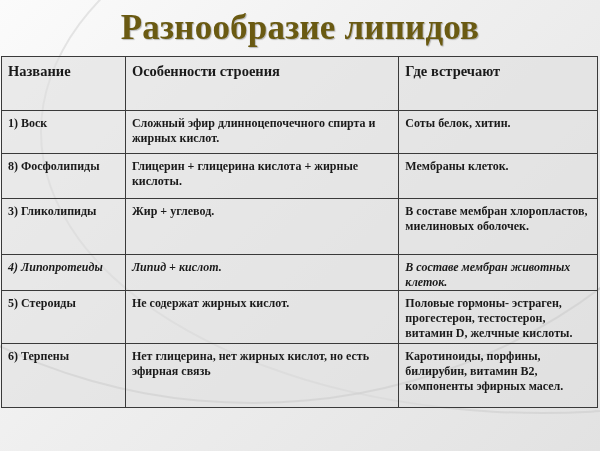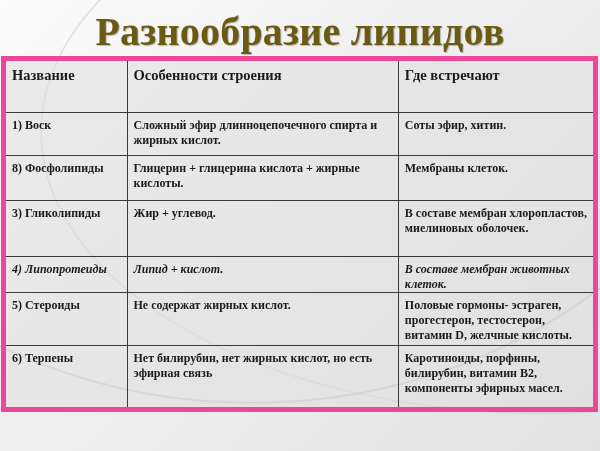--- a/index.html
+++ b/index.html
@@ -10,37 +10,37 @@
   }
   .arc {
     position:absolute; border-radius:50%;
     border:2px solid rgba(170,170,170,0.45);
     pointer-events:none;
   }
   .arc1 { left:-300px; top:-620px; width:1100px; height:1020px; }
   .arc2 { left:40px; top:-150px; width:1000px; height:560px; border-color:rgba(190,190,190,0.35); }
   .title {
     position:absolute; left:0; top:8px; width:600px; text-align:center;
-    font-size:40px; font-weight:bold; color:#6a5a12;
+    font-size:35px; font-weight:bold; color:#6a5a12;
     text-shadow: 1px 1px 1px rgba(0,0,0,0.25);
     letter-spacing:0.2px;
   }
   table.lipids {
     position:absolute; left:1px; top:56px; width:597px;
     border-collapse:collapse;
     background:rgba(222,222,222,0.55);
   }
   table.lipids td, table.lipids th {
     border:1px solid #3a3a3a;
     vertical-align:top; text-align:left;
     font-weight:bold; color:#1a1a1a;
     padding:5px 6px 0 6px;
     font-size:12px; line-height:15px;
   }
-  table.lipids { border:5px solid #ec4899; }
+  table.lipids { border:1px solid #ec4899; }
   table.lipids th { font-size:14.5px; line-height:18px; padding-top:5px; }
   col.c1 { width:124px; } col.c2 { width:274px; } col.c3 { width:199px; }
   tr.h { height:54px; }
   tr.r1 { height:43px; } tr.r2 { height:45px; } tr.r3 { height:56px; }
   tr.r4 { height:34px;font-style:italic; } tr.r5 { height:53px;padding-left:26px; } tr.r6 { height:64px; }
 </style>
 </head>
 <body>
 
 <div class="arc arc1"></div>
@@ -56,21 +56,21 @@
     </colgroup>
   <tbody>
       <tr class="h">
     <th>Название</th>
     <th>Особенности строения</th>
     <th>Где встречают</th>
   </tr>
   <tr class="r1">
     <td>1) Воск</td>
     <td>Сложный эфир длинноцепочечного спирта и жирных кислот.</td>
-    <td>Соты эфир, хитин.</td>
+    <td>Соты белок, хитин.</td>
   </tr>
   <tr class="r2">
     <td>8) Фосфолипиды</td>
     <td>Глицерин + глицерина кислота + жирные кислоты.</td>
     <td>Мембраны клеток.</td>
   </tr>
   <tr class="r3">
     <td>3) Гликолипиды</td>
     <td>Жир + углевод.</td>
     <td>В составе мембран хлоропластов, миелиновых оболочек.</td>
@@ -80,17 +80,17 @@
     <td>Липид + кислот.</td>
     <td>В составе мембран животных клеток.</td>
   </tr>
   <tr class="r5">
     <td>5) Стероиды</td>
     <td>Не содержат жирных кислот.</td>
     <td>Половые гормоны- эстраген, прогестерон, тестостерон, витамин D, желчные кислоты.</td>
   </tr>
   <tr class="r6">
     <td>6) Терпены</td>
-    <td>Нет билирубин, нет жирных кислот, но есть эфирная связь</td>
+    <td>Нет глицерина, нет жирных кислот, но есть эфирная связь</td>
     <td>Каротиноиды, порфины, билирубин, витамин В2, компоненты эфирных масел.</td>
   </tr>
 </tbody>
   </table>
 
 </body></html>

